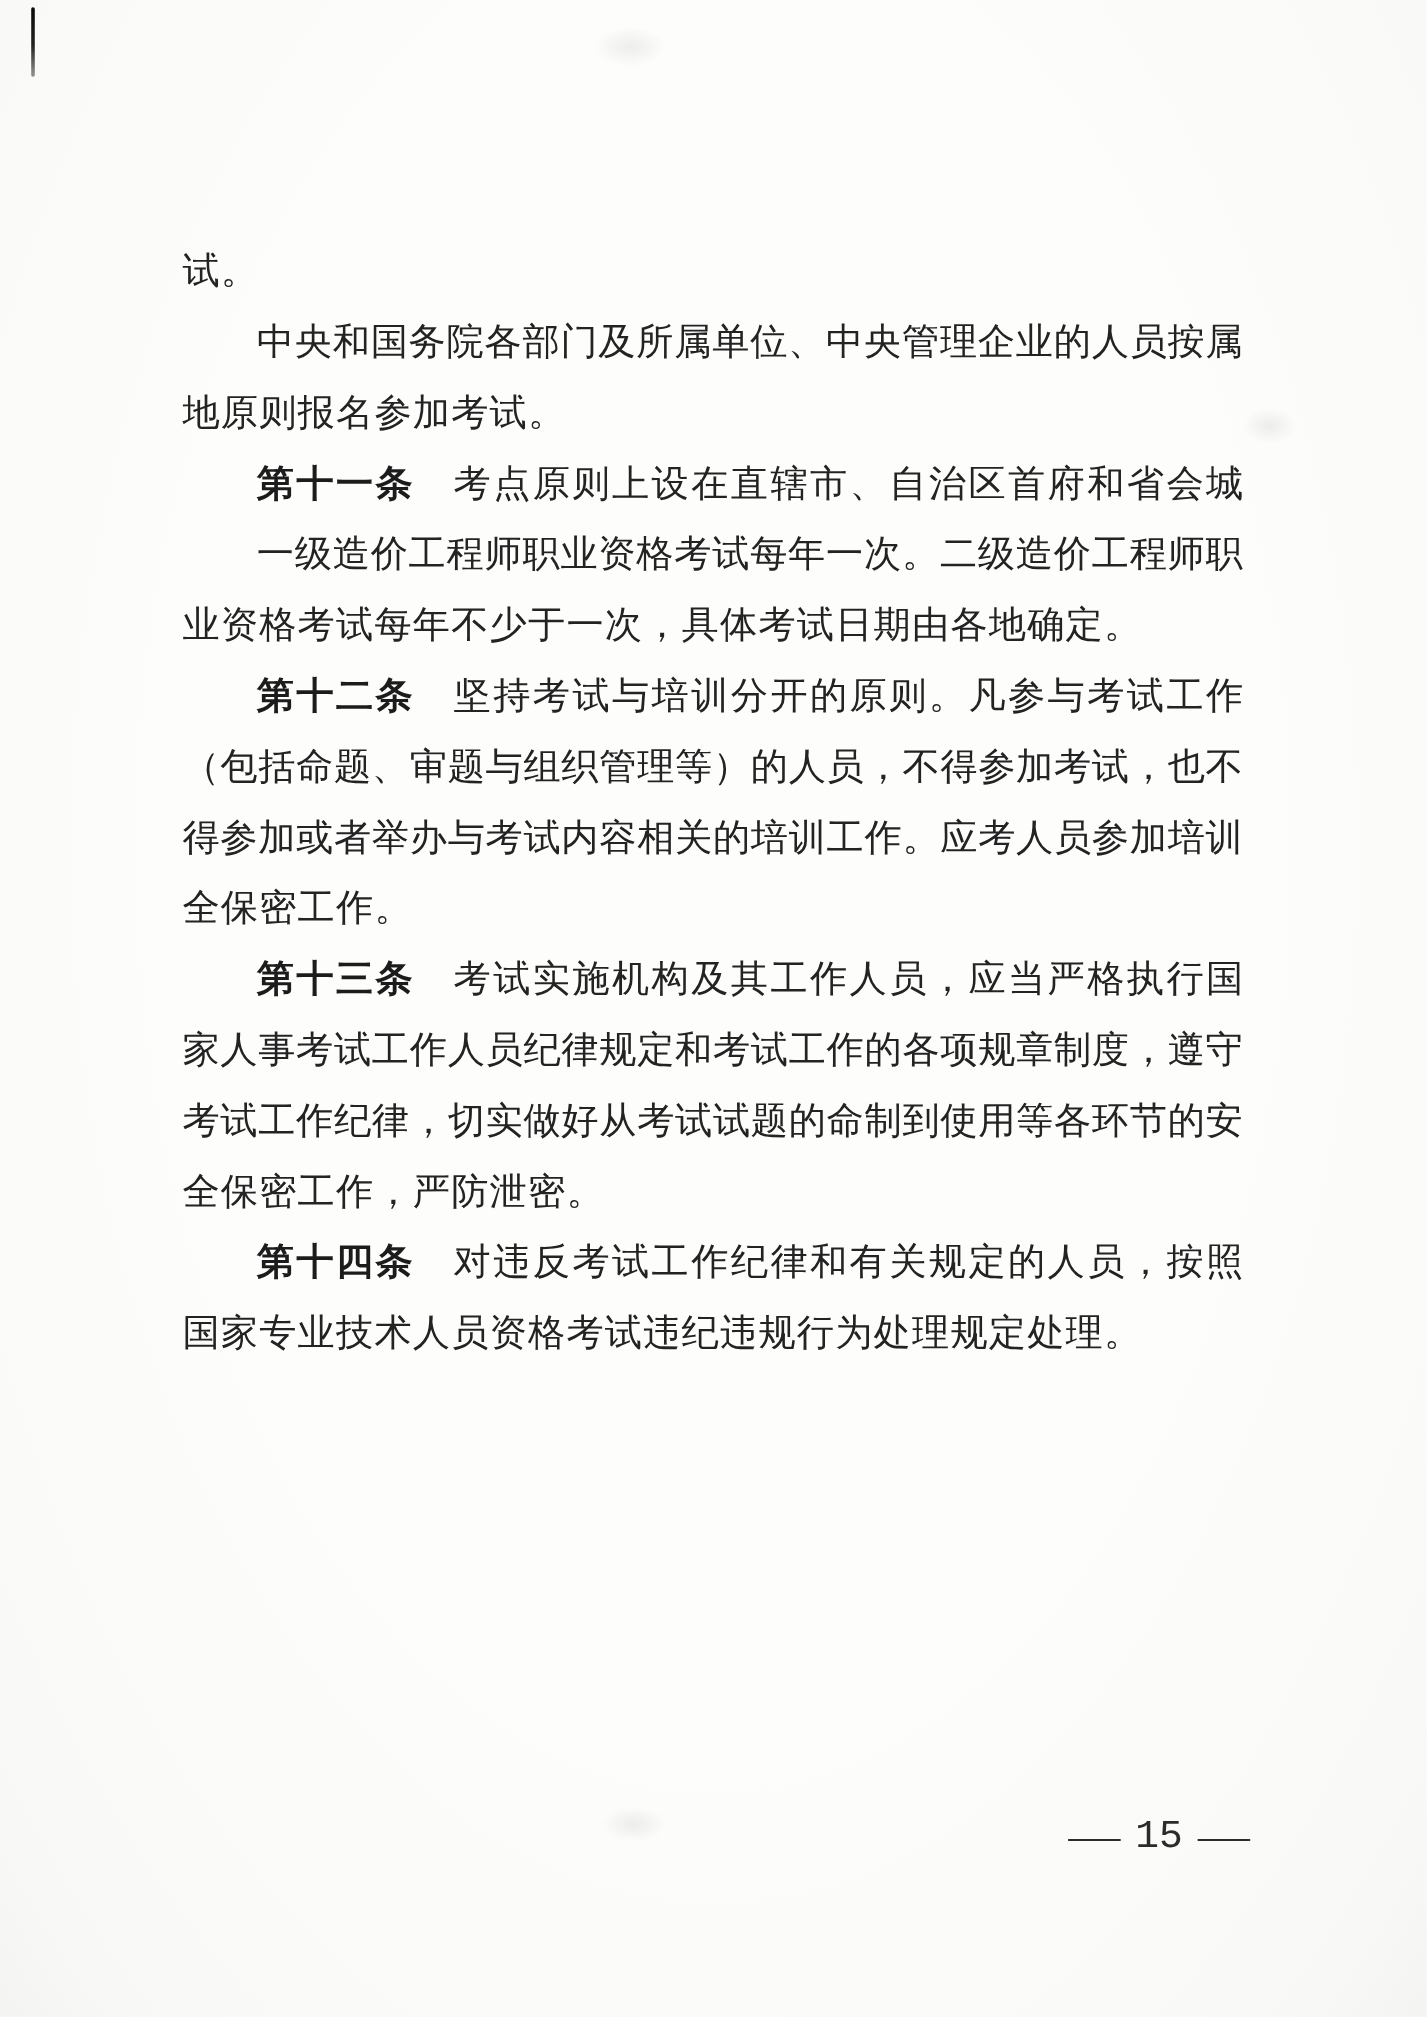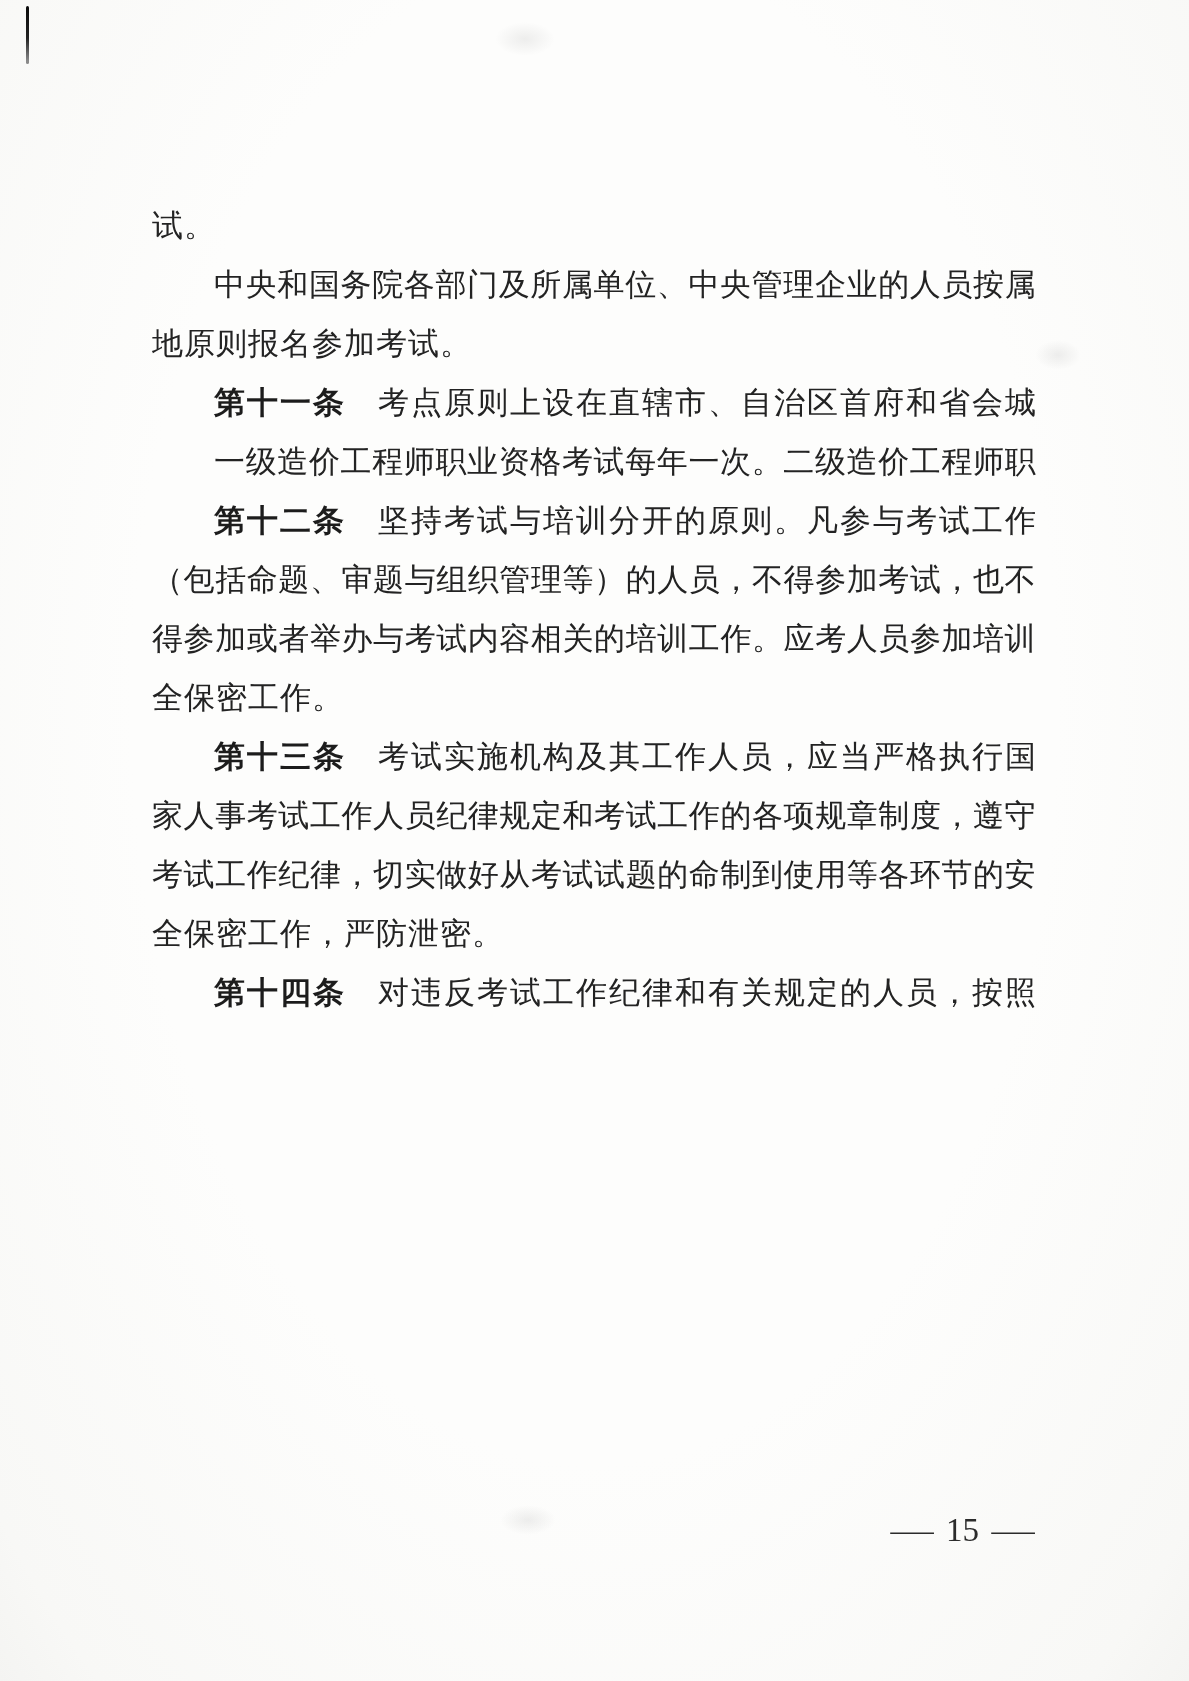--- a/index.html
+++ b/index.html
@@ -81,20 +81,21 @@
     color: #2b2b2b;
   }
   .footer .dash {
     display: inline-block;
     transform: scaleX(1.35);
     letter-spacing: 0;
   }
   .footer .num {
     margin: 0 18px;
     font-size: 33px;
+    font-family: Liberation Mono, monospace;
   }
 </style>
 </head>
 <body>
 
 <div class="page">
 
   <div class="corner-mark"></div>
   <div class="smudge s1"></div>
   <div class="smudge s2"></div>
@@ -179,20 +180,21 @@
         <span class="ch">。</span>
         <span class="ch">二</span>
         <span class="ch">级</span>
         <span class="ch">造</span>
         <span class="ch">价</span>
         <span class="ch">工</span>
         <span class="ch">程</span>
         <span class="ch">师</span>
         <span class="ch">职</span>
       </div>
+      <div class="line"><span>业资格考试每年不少于一次，具体考试日期由各地确定。</span></div>
       <div class="line justify indent">
         <span class="ch art-no">第</span>
         <span class="ch art-no">十</span>
         <span class="ch art-no">二</span>
         <span class="ch art-no">条</span>
         <span class="heading-gap"></span>
         <span class="ch">坚</span>
         <span class="ch">持</span>
         <span class="ch">考</span>
         <span class="ch">试</span>
@@ -382,20 +384,21 @@
         <span class="ch">关</span>
         <span class="ch">规</span>
         <span class="ch">定</span>
         <span class="ch">的</span>
         <span class="ch">人</span>
         <span class="ch">员</span>
         <span class="ch">，</span>
         <span class="ch">按</span>
         <span class="ch">照</span>
       </div>
+      <div class="line"><span>国家专业技术人员资格考试违纪违规行为处理规定处理。</span></div>
     </div>
 
   <div class="footer">
     <span class="dash">—</span>
     <span class="num">15</span>
     <span class="dash">—</span>
   </div>
 
 </div>
 

